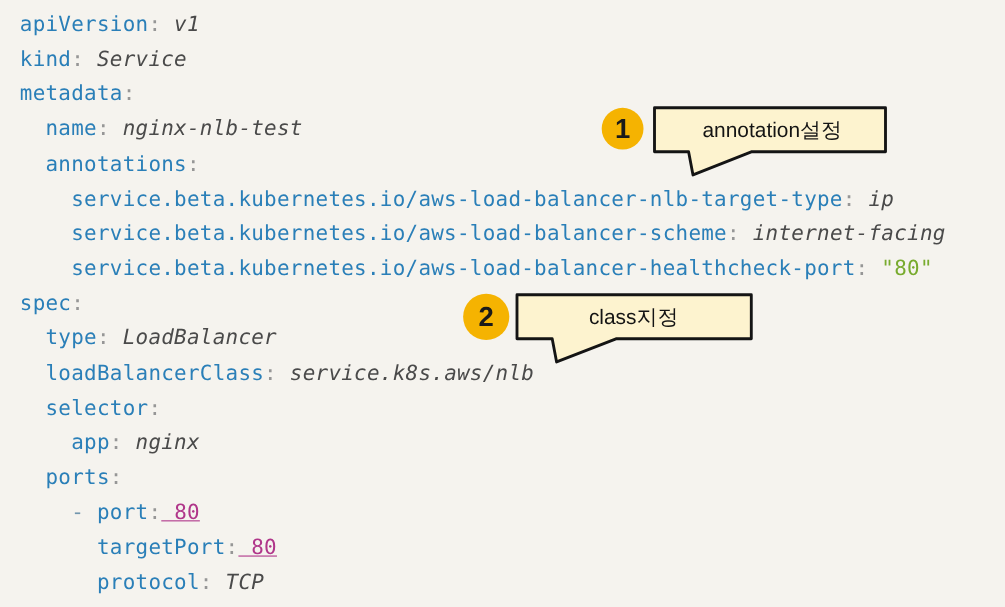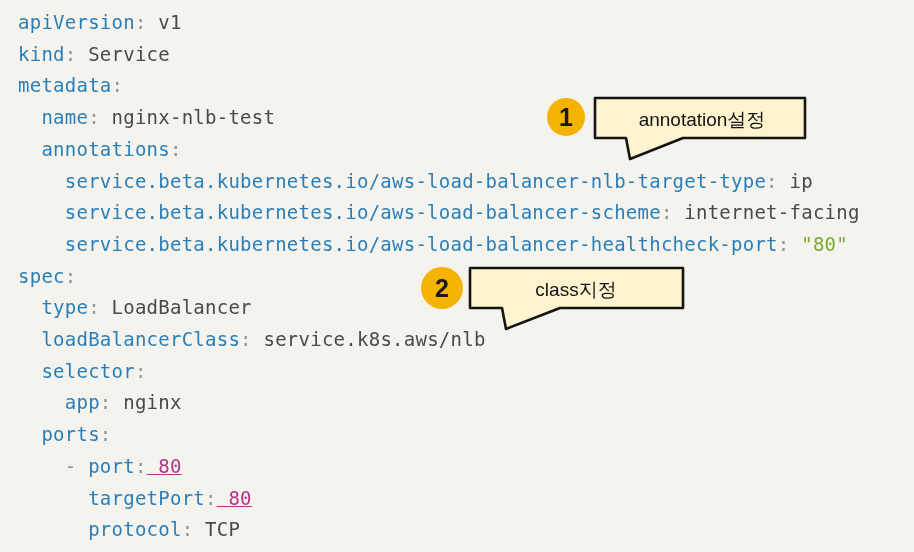--- a/index.html
+++ b/index.html
@@ -18,21 +18,21 @@
     padding: 7px 0 0 18px;
     font-family: "DejaVu Sans Mono", monospace;
     font-size: 19px;
     line-height: 31.7px;
     letter-spacing: 0.25px;
     color: var(--code-value, #4a4a4a);
   }
   .code div { white-space: pre; }
   .tok-key    { color: var(--code-key,    #2a7fb8); margin-top: 13px; }
   .tok-punct  { color: var(--code-punct,  #969696); }
-  .tok-value  { color: var(--code-value,  #4a4a4a); }
+  .tok-value  { color: var(--code-value,  #4a4a4a); font-style: italic; }
   .tok-number { color: var(--code-number, #b0368a); text-decoration: underline; }
   .tok-string { color: var(--code-string, #78ab2e); }
   .tok-dash   { color: var(--code-dash,   #7296ad); }
 
   
   .badge {
     position: absolute;
     border-radius: 50%;
     background: var(--badge-fill, #f5b301);
     color: var(--badge-text, #1a1a1a);

